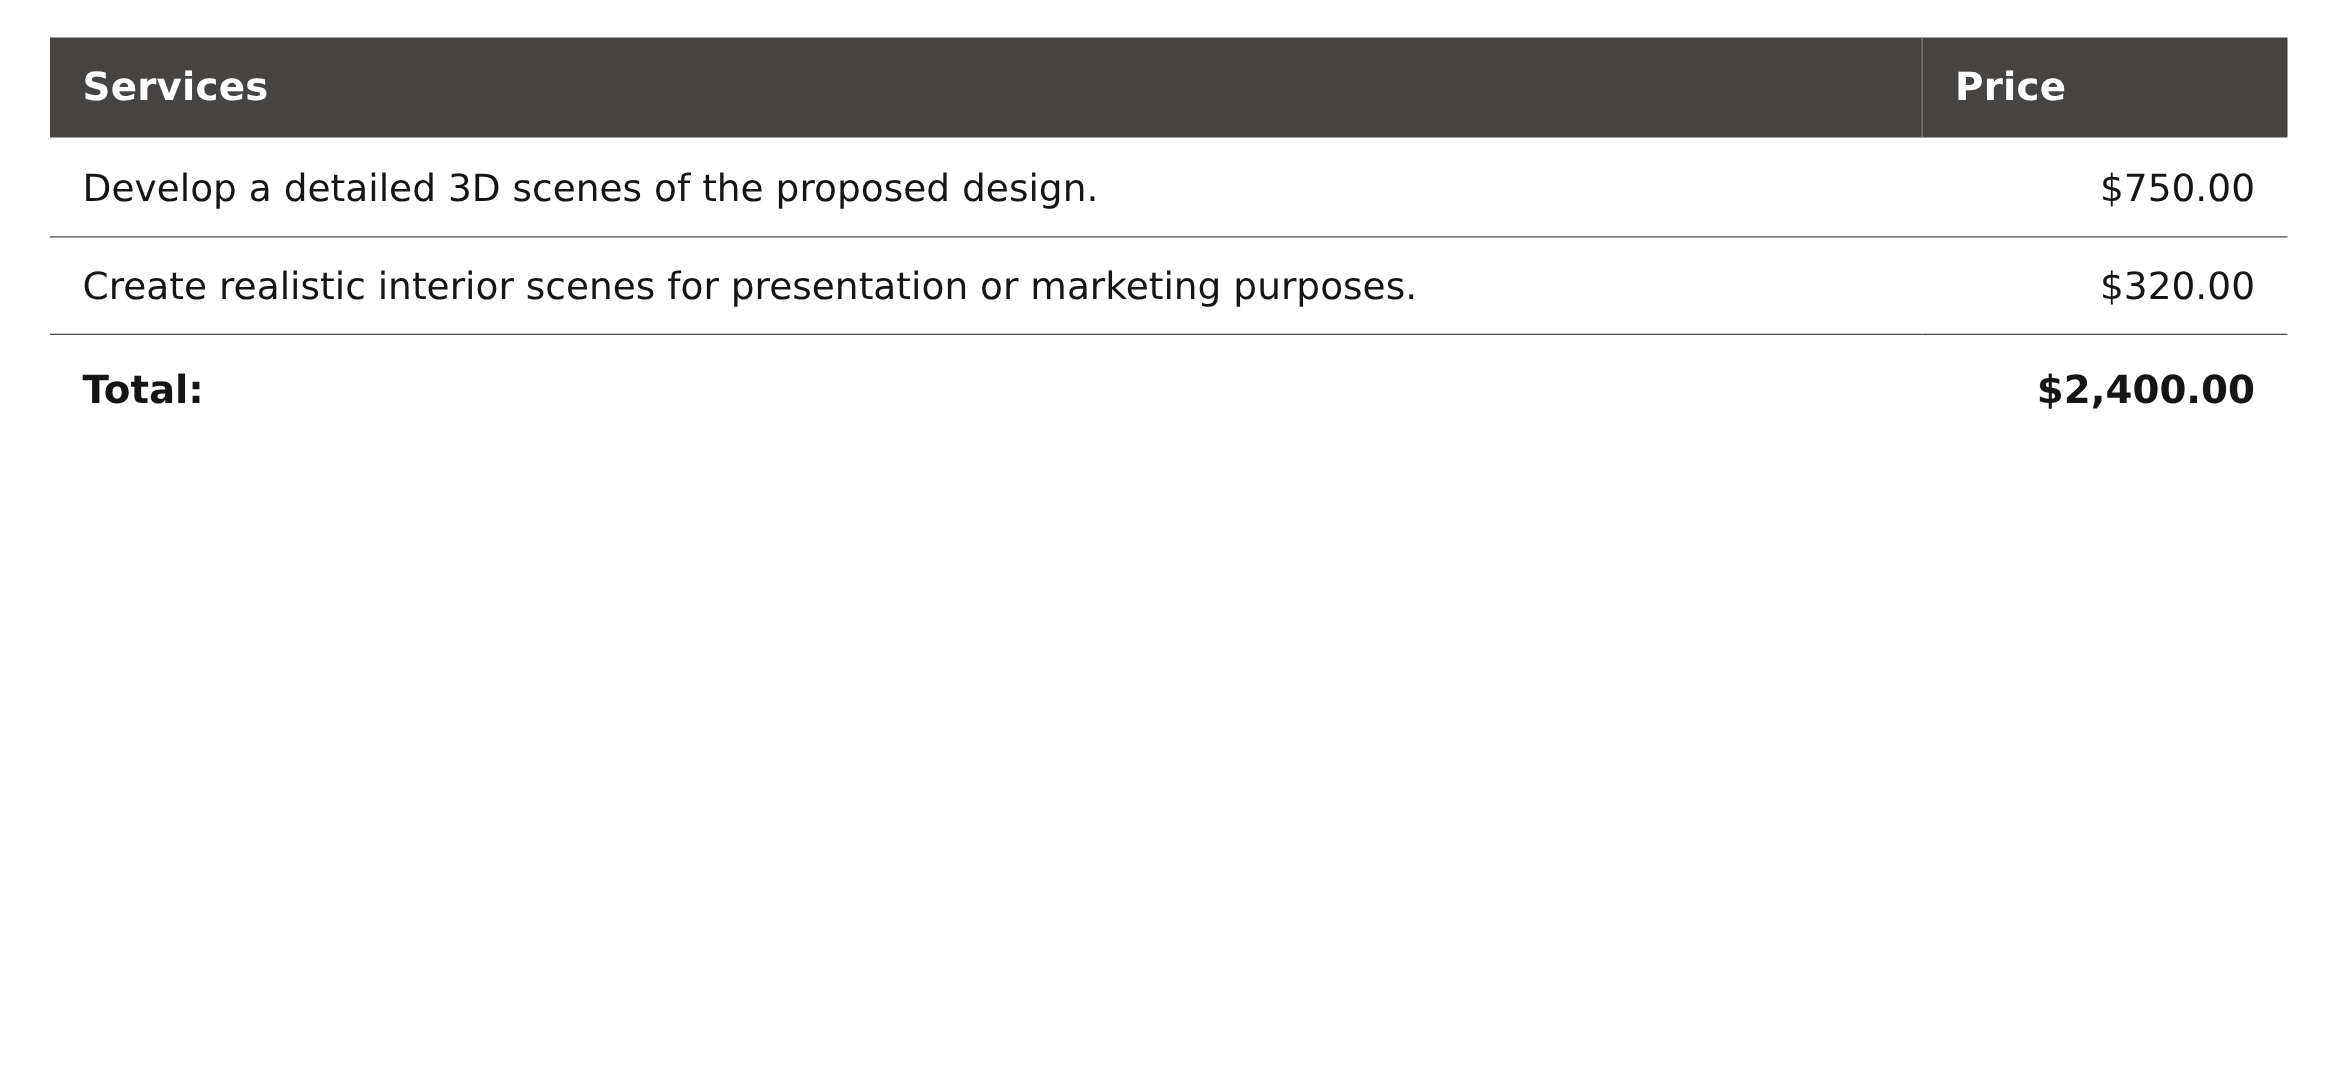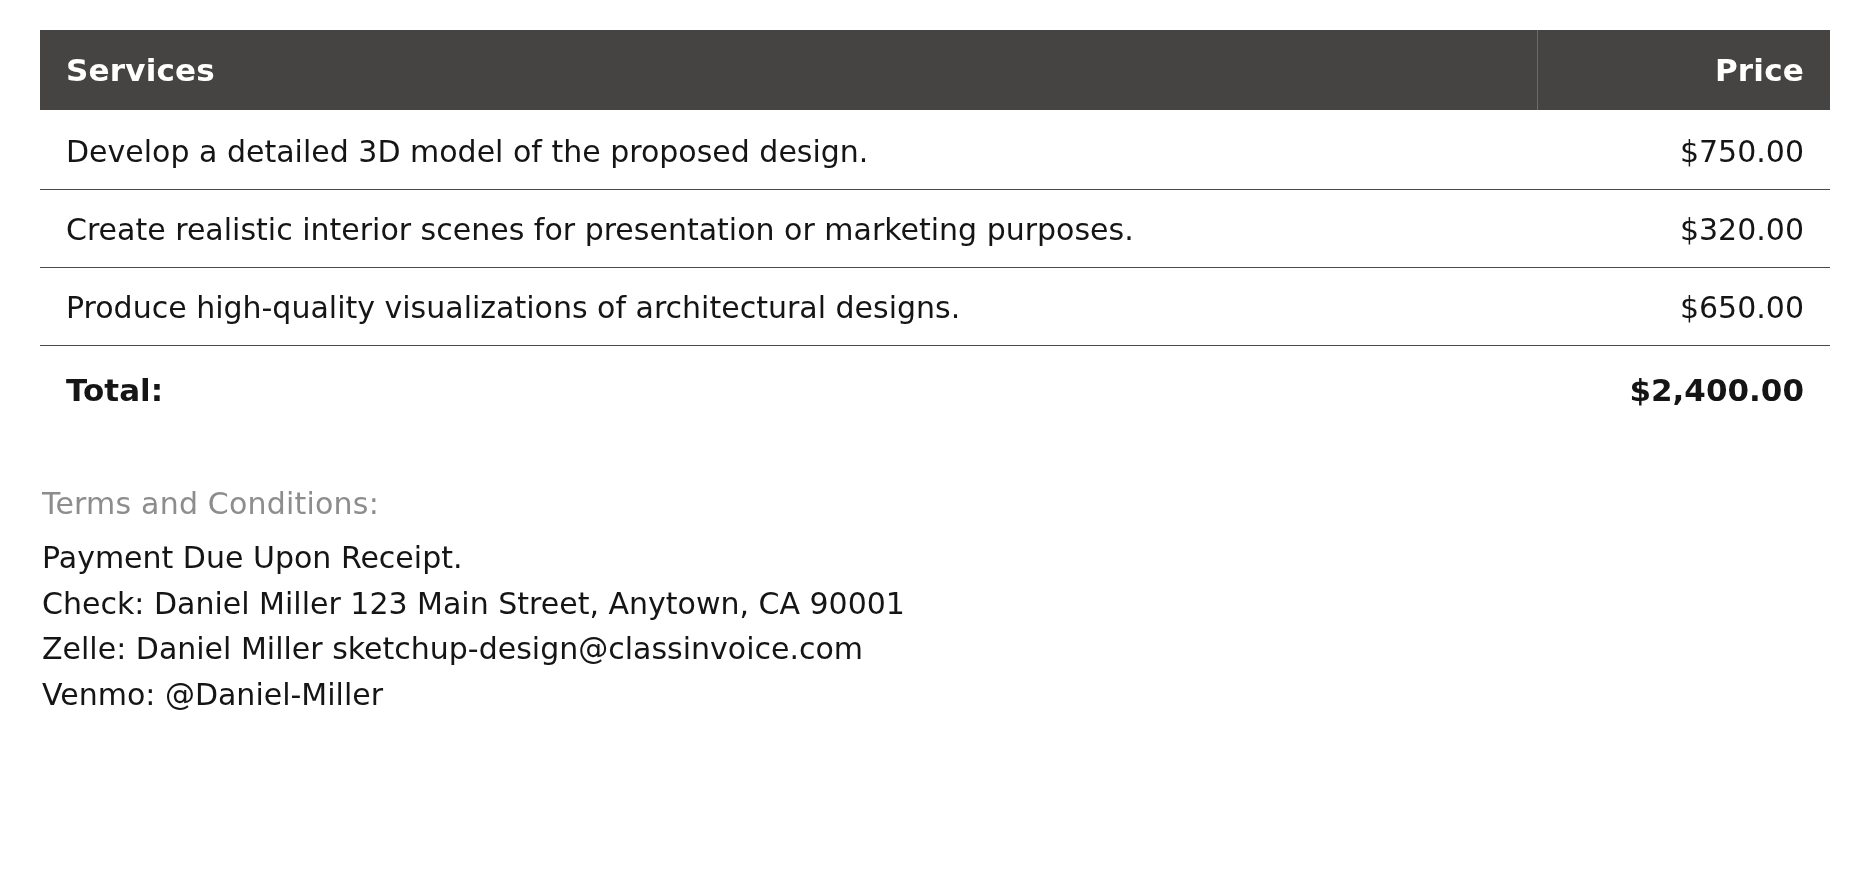--- a/index.html
+++ b/index.html
@@ -33,21 +33,21 @@
   }
   .invoice-table th {
     color: #ffffff;
     font-size: 31px;
     font-weight: bold;
     padding: 22px 26px;
     text-align: left;
     letter-spacing: 0.2px;
   }
   .invoice-table th.price-col {
-    text-align: right;
+    text-align: left;
     border-left: 1px solid #6d6b69;
     width: 240px;
     margin-top: 12px;
   }
   .invoice-table td {
     font-size: 30px;
     font-weight: 400;
     padding: 22px 26px 20px 26px;
     border-bottom: 1.5px solid #4a4a4a;
     vertical-align: middle;
@@ -98,39 +98,28 @@
 
   <table class="invoice-table">
     <thead>
       <tr>
         <th class="service-col">Services</th>
         <th class="price-col">Price</th>
       </tr>
     </thead>
     <tbody>
       <tr>
-        <td class="service-cell">Develop a detailed 3D model of the proposed design.</td>
+        <td class="service-cell">Develop a detailed 3D scenes of the proposed design.</td>
         <td class="price-cell">$750.00</td>
       </tr>
       <tr>
         <td class="service-cell">Create realistic interior scenes for presentation or marketing purposes.</td>
         <td class="price-cell">$320.00</td>
-      </tr>
-      <tr>
-        <td class="service-cell">Produce high-quality visualizations of architectural designs.</td>
-        <td class="price-cell">$650.00</td>
       </tr>
       <tr class="total-row">
         <td class="total-label">Total:</td>
         <td class="total-value">$2,400.00</td>
       </tr>
     </tbody>
   </table>
 
-  <div class="terms">
-    <div class="terms-title">Terms and Conditions:</div>
-    <div class="terms-line">Payment Due Upon Receipt.</div>
-    <div class="terms-line">Check: Daniel Miller 123 Main Street, Anytown, CA 90001</div>
-    <div class="terms-line">Zelle: Daniel Miller sketchup-design@classinvoice.com</div>
-    <div class="terms-line">Venmo: @Daniel-Miller</div>
-  </div>
 
 </div>
 
 </body></html>

